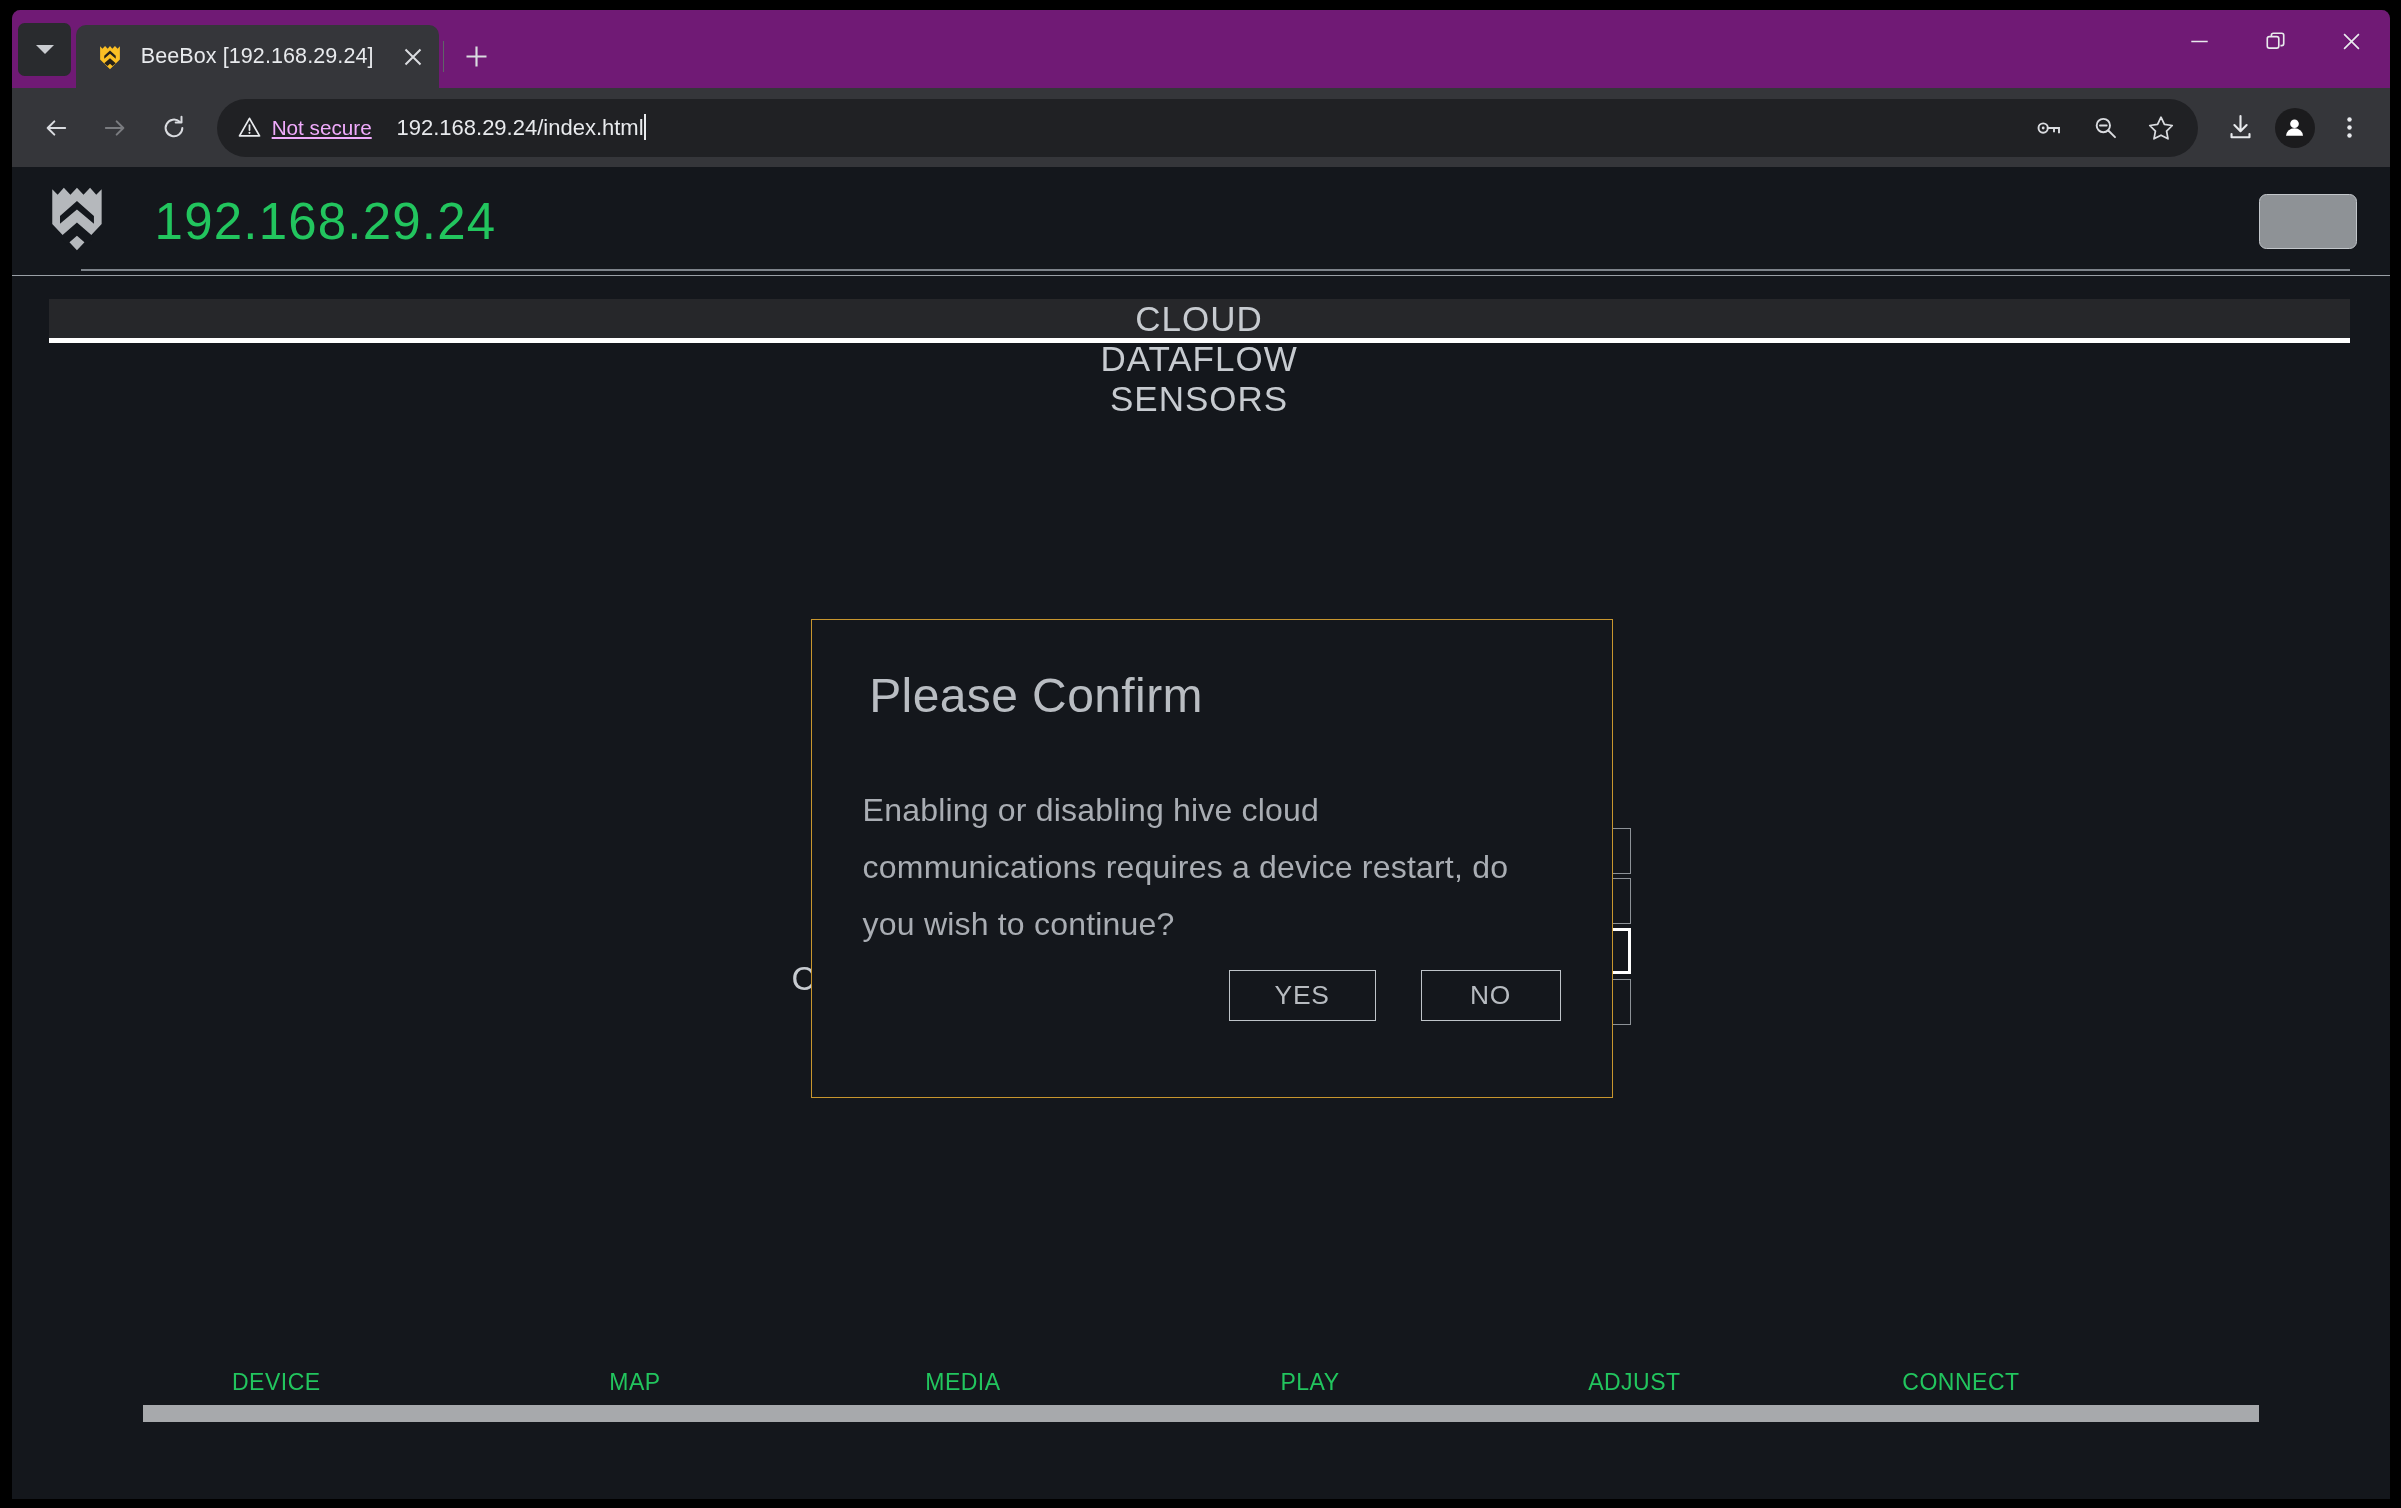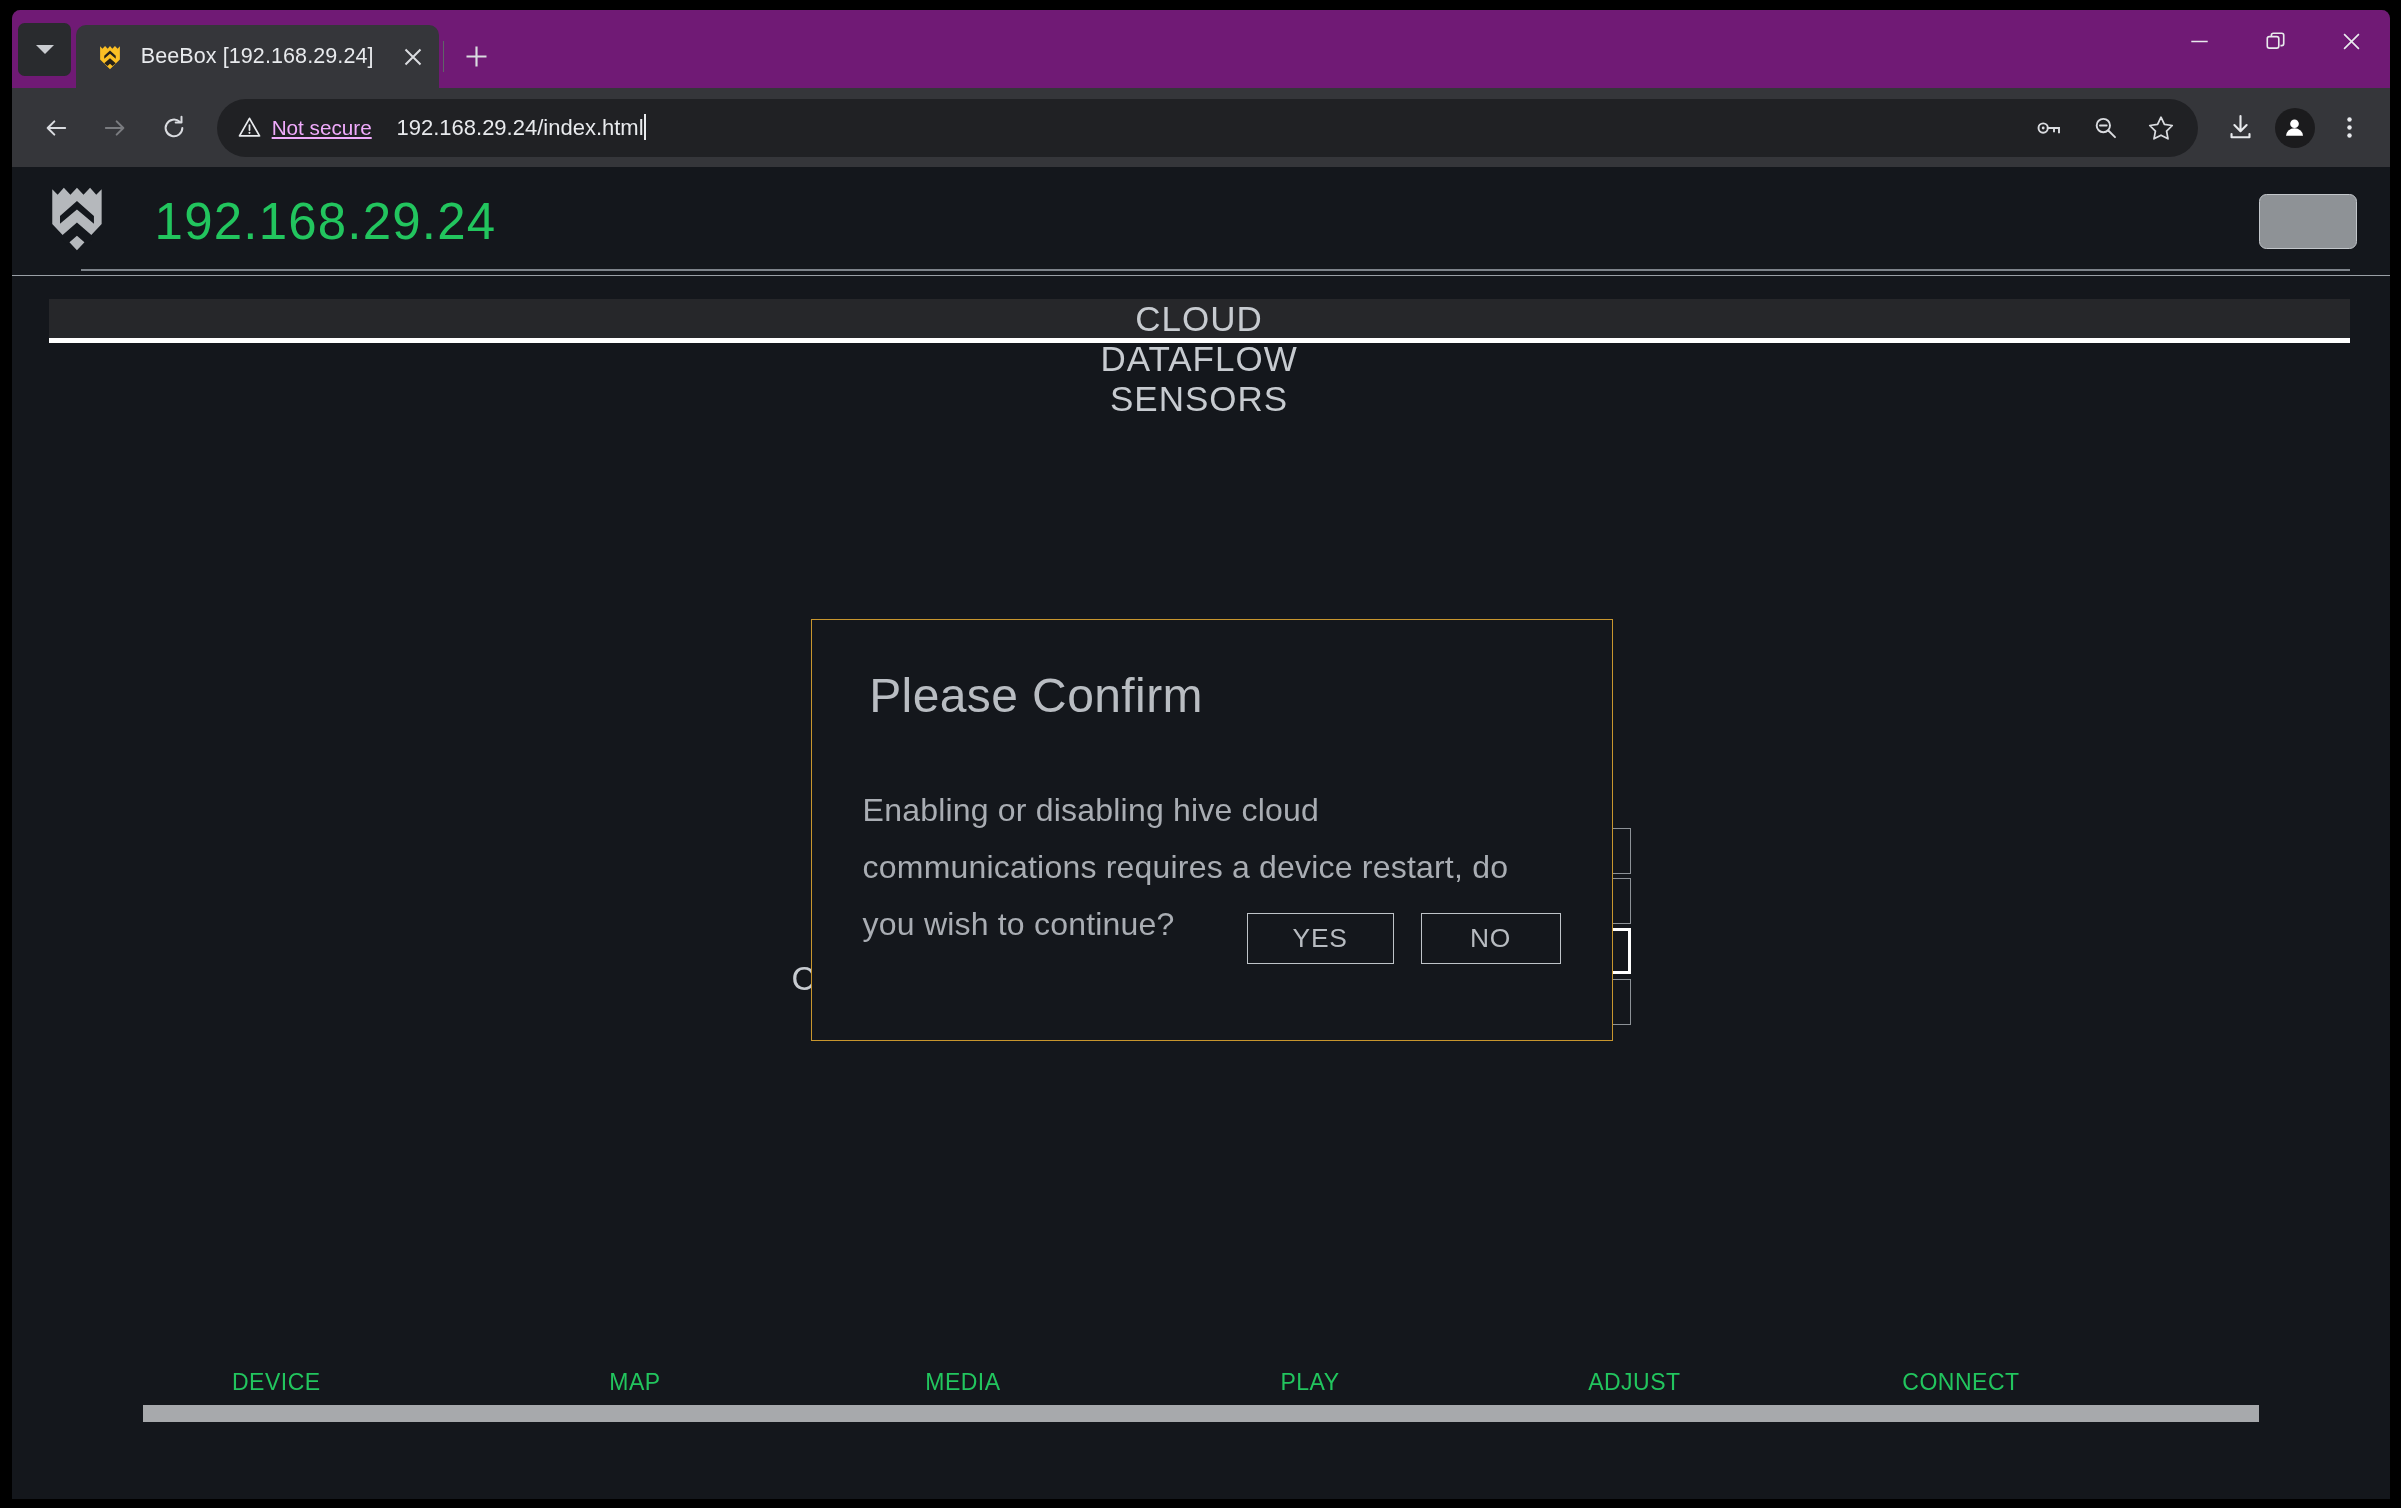--- a/index.html
+++ b/index.html
@@ -277,21 +277,21 @@
     background: transparent;
   }
   .bg-field.sel { border: 3.3px solid #ffffff; }
 
   
   .modal {
     position: absolute;
     left: 799px;
     top: 452px;
     width: 802px;
-    height: 422px;
+    height: 479px;
     background: #14171c;
     border: 1.7px solid #c8962e;
     z-index: 30;
     padding: 43px 51px;
   }
   .modal-title {
     font-size: 48px;
     color: #b9bdc2;
     font-weight: 300;
     letter-spacing: 0.4px;
@@ -306,20 +306,21 @@
     font-weight: 300;
     letter-spacing: 0.2px;
     max-width: 735px;
     font-family: "Liberation Sans Narrow", "Liberation Sans", sans-serif;
   }
   .modal-actions {
     position: absolute;
     right: 51px;
     bottom: 76px;
     display: flex;
+    gap: 18px;
   }
   .modal-btn {
     min-width: 147px;
     height: 51px;
     border: 1.7px solid #bfc4c9;
     background: transparent;
     color: #b7bbc0;
     font-size: 26.4px;
     letter-spacing: 0.8px;
     cursor: pointer;

